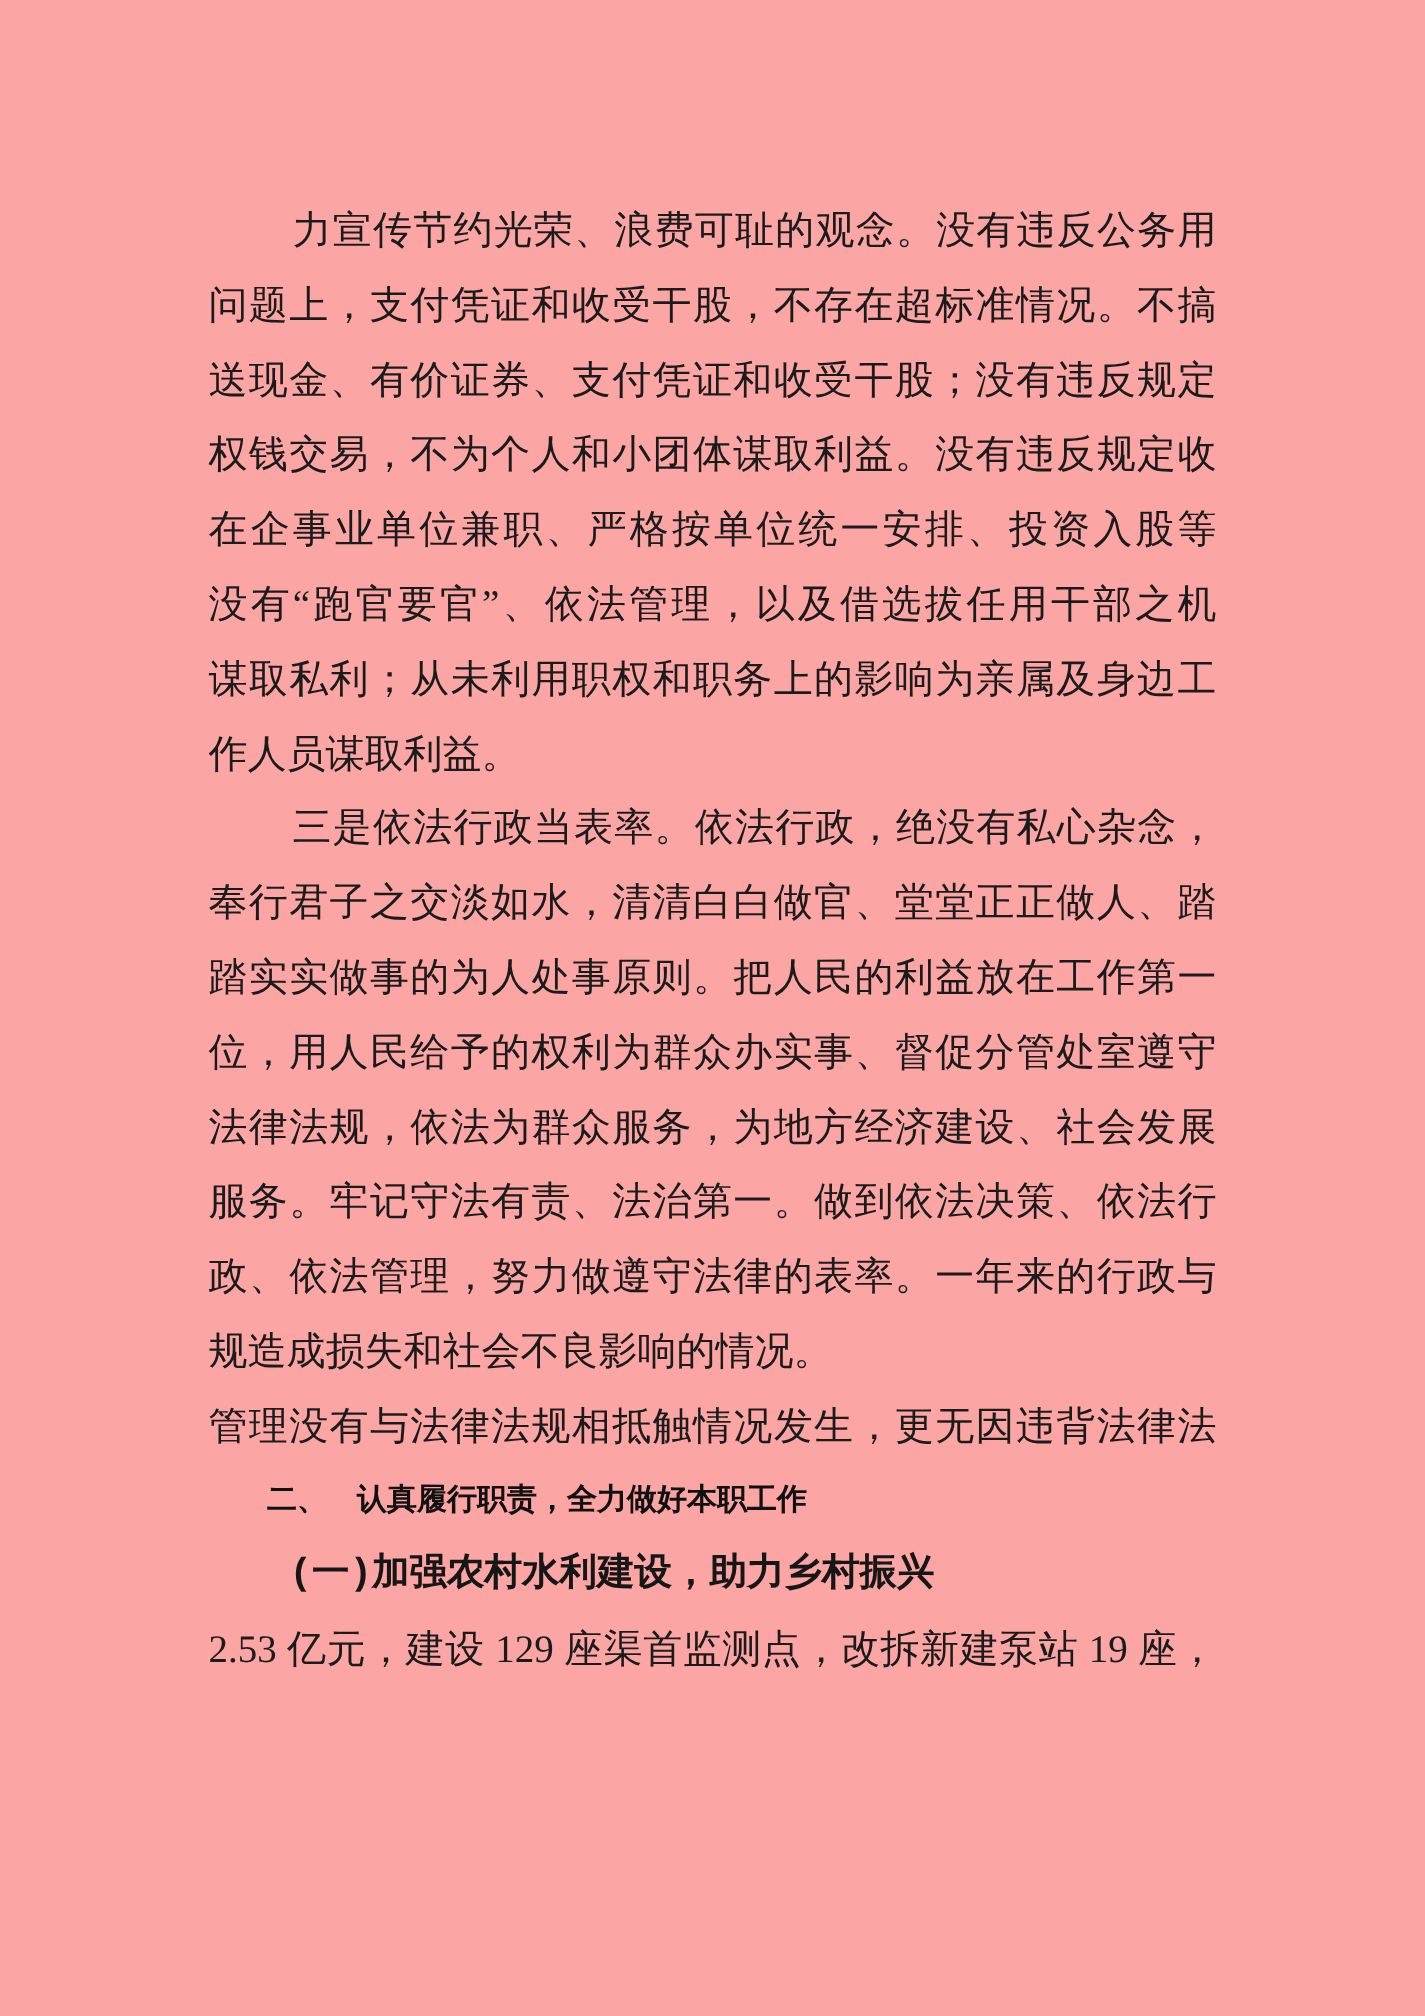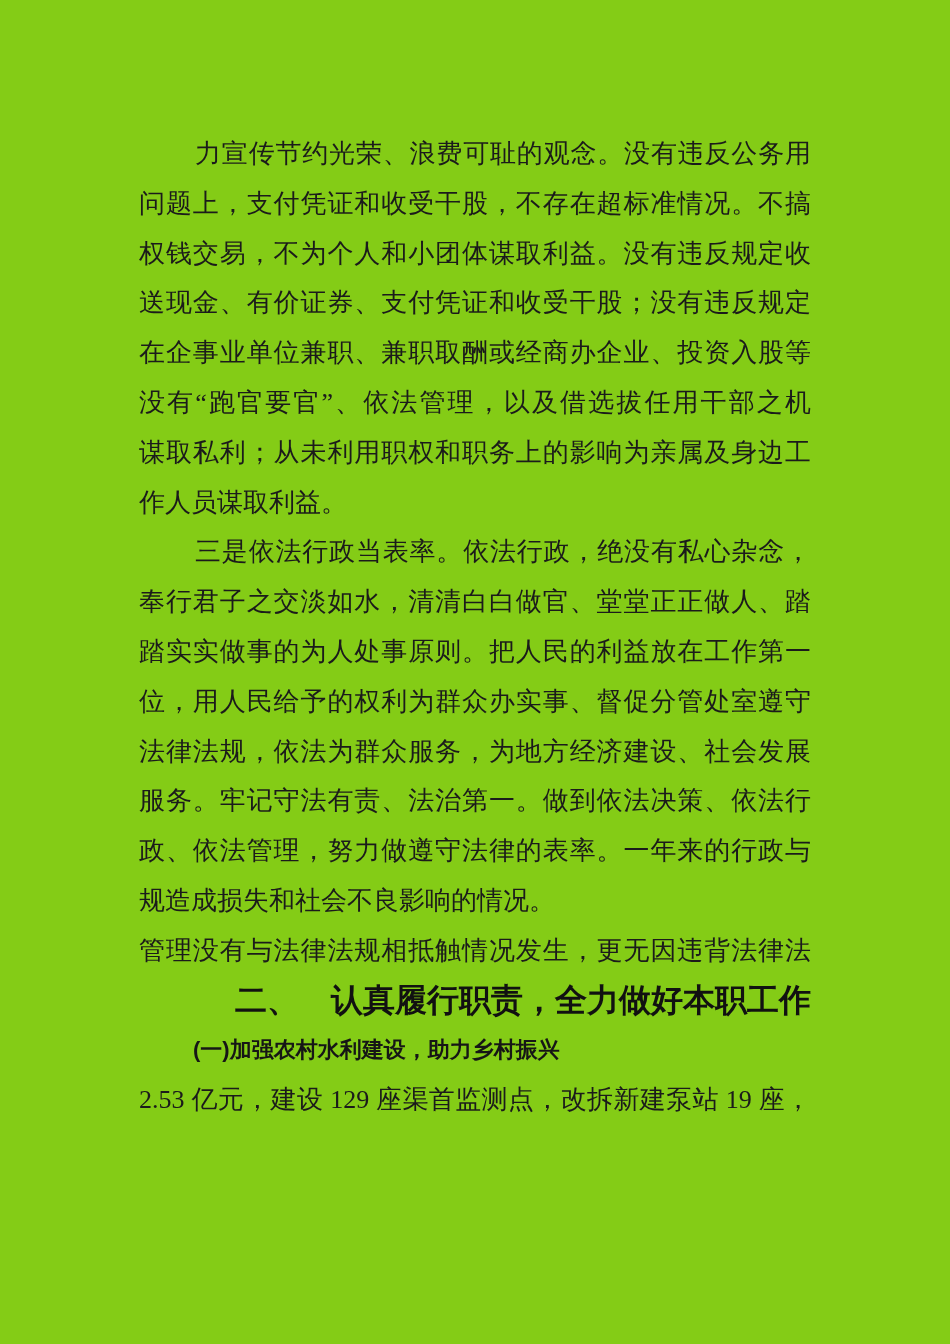--- a/index.html
+++ b/index.html
@@ -4,21 +4,21 @@
 <style>
   html, body {
     margin: 0;
     padding: 0;
     background: #ffffff;
   }
   .page {
     position: relative;
     width: 950px;
     height: 1344px;
-    background: #84cc16;
+    background: #fca5a5;
     overflow: hidden;
   }
   .content {
     padding: 129px 139px 0 139px; 
   }
   .line {
     font-family: "Liberation Serif", "DejaVu Serif", serif;
     font-size: 26px;
     line-height: 49.8px;
     color: #1b1b1b;
@@ -31,43 +31,42 @@
     text-align-last: justify;
     -moz-text-align-last: justify;
     text-justify: inter-character;
   }
   .line.indent {
     text-indent: 56px;
   }
   .line.h1 {
     font-family: "Liberation Sans", "DejaVu Sans", sans-serif;
     font-weight: 700;
-    font-size: 32px;
+    font-size: 20px;
     color: #111111;
     text-indent: 39px;
-    text-align: right;
   }
   .line.h2 {
-    font-family: Liberation Sans, sans-serif;
+    font-family: Liberation Mono, monospace;
     font-weight: 700;
-    font-size: 22px;
+    font-size: 25px;
     color: #161616;
     text-indent: 54px;
   }
 </style>
 </head>
 <body>
 
 <div class="page">
   <div class="content">
       <div class="line body indent justify">力宣传节约光荣、浪费可耻的观念。没有违反公务用</div>
       <div class="line body justify">问题上，支付凭证和收受干股，不存在超标准情况。不搞</div>
+      <div class="line body justify">送现金、有价证券、支付凭证和收受干股；没有违反规定</div>
       <div class="line body justify">权钱交易，不为个人和小团体谋取利益。没有违反规定收</div>
-      <div class="line body justify">送现金、有价证券、支付凭证和收受干股；没有违反规定</div>
-      <div class="line body justify">在企事业单位兼职、兼职取酬或经商办企业、投资入股等</div>
+      <div class="line body justify">在企事业单位兼职、严格按单位统一安排、投资入股等</div>
       <div class="line body justify">没有“跑官要官”、依法管理，以及借选拔任用干部之机</div>
       <div class="line body justify">谋取私利；从未利用职权和职务上的影响为亲属及身边工</div>
       <div class="line body">作人员谋取利益。</div>
       <div class="line body indent justify">三是依法行政当表率。依法行政，绝没有私心杂念，</div>
       <div class="line body justify">奉行君子之交淡如水，清清白白做官、堂堂正正做人、踏</div>
       <div class="line body justify">踏实实做事的为人处事原则。把人民的利益放在工作第一</div>
       <div class="line body justify">位，用人民给予的权利为群众办实事、督促分管处室遵守</div>
       <div class="line body justify">法律法规，依法为群众服务，为地方经济建设、社会发展</div>
       <div class="line body justify">服务。牢记守法有责、法治第一。做到依法决策、依法行</div>
       <div class="line body justify">政、依法管理，努力做遵守法律的表率。一年来的行政与</div>

